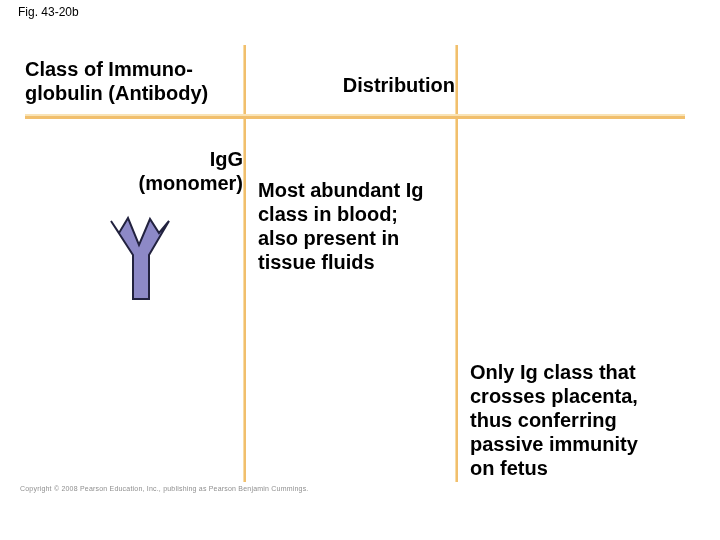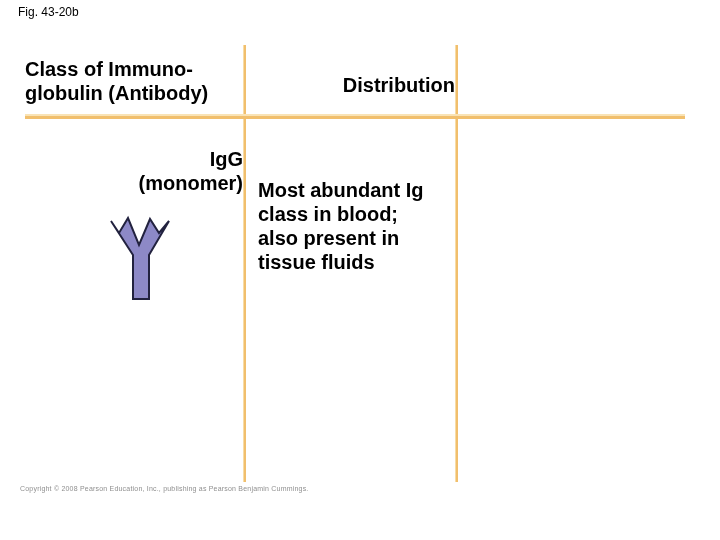--- a/index.html
+++ b/index.html
@@ -88,16 +88,21 @@
       <path d="M 3,7 L 11,19 L 20,4 L 31,31 L 42,5 L 51,19 L 61,7 L 41,41 L 41,85 L 25,85 L 25,41 Z" stroke="#22223f" stroke-width="2" stroke-linejoin="miter" fill="#8d89c7"></path>
     </svg>
   </div>
 
   <div class="cell dist-text">Most abundant Ig
 class in blood;
 also present in
 tissue fluids</div>
 
 
+  <div class="cell func-text-2">Only Ig class that
+crosses placenta,
+thus conferring
+passive immunity
+on fetus</div>
 
   <div class="copyright">Copyright © 2008 Pearson Education, Inc., publishing as Pearson Benjamin Cummings.</div>
 
 </div>
 
 </body></html>

